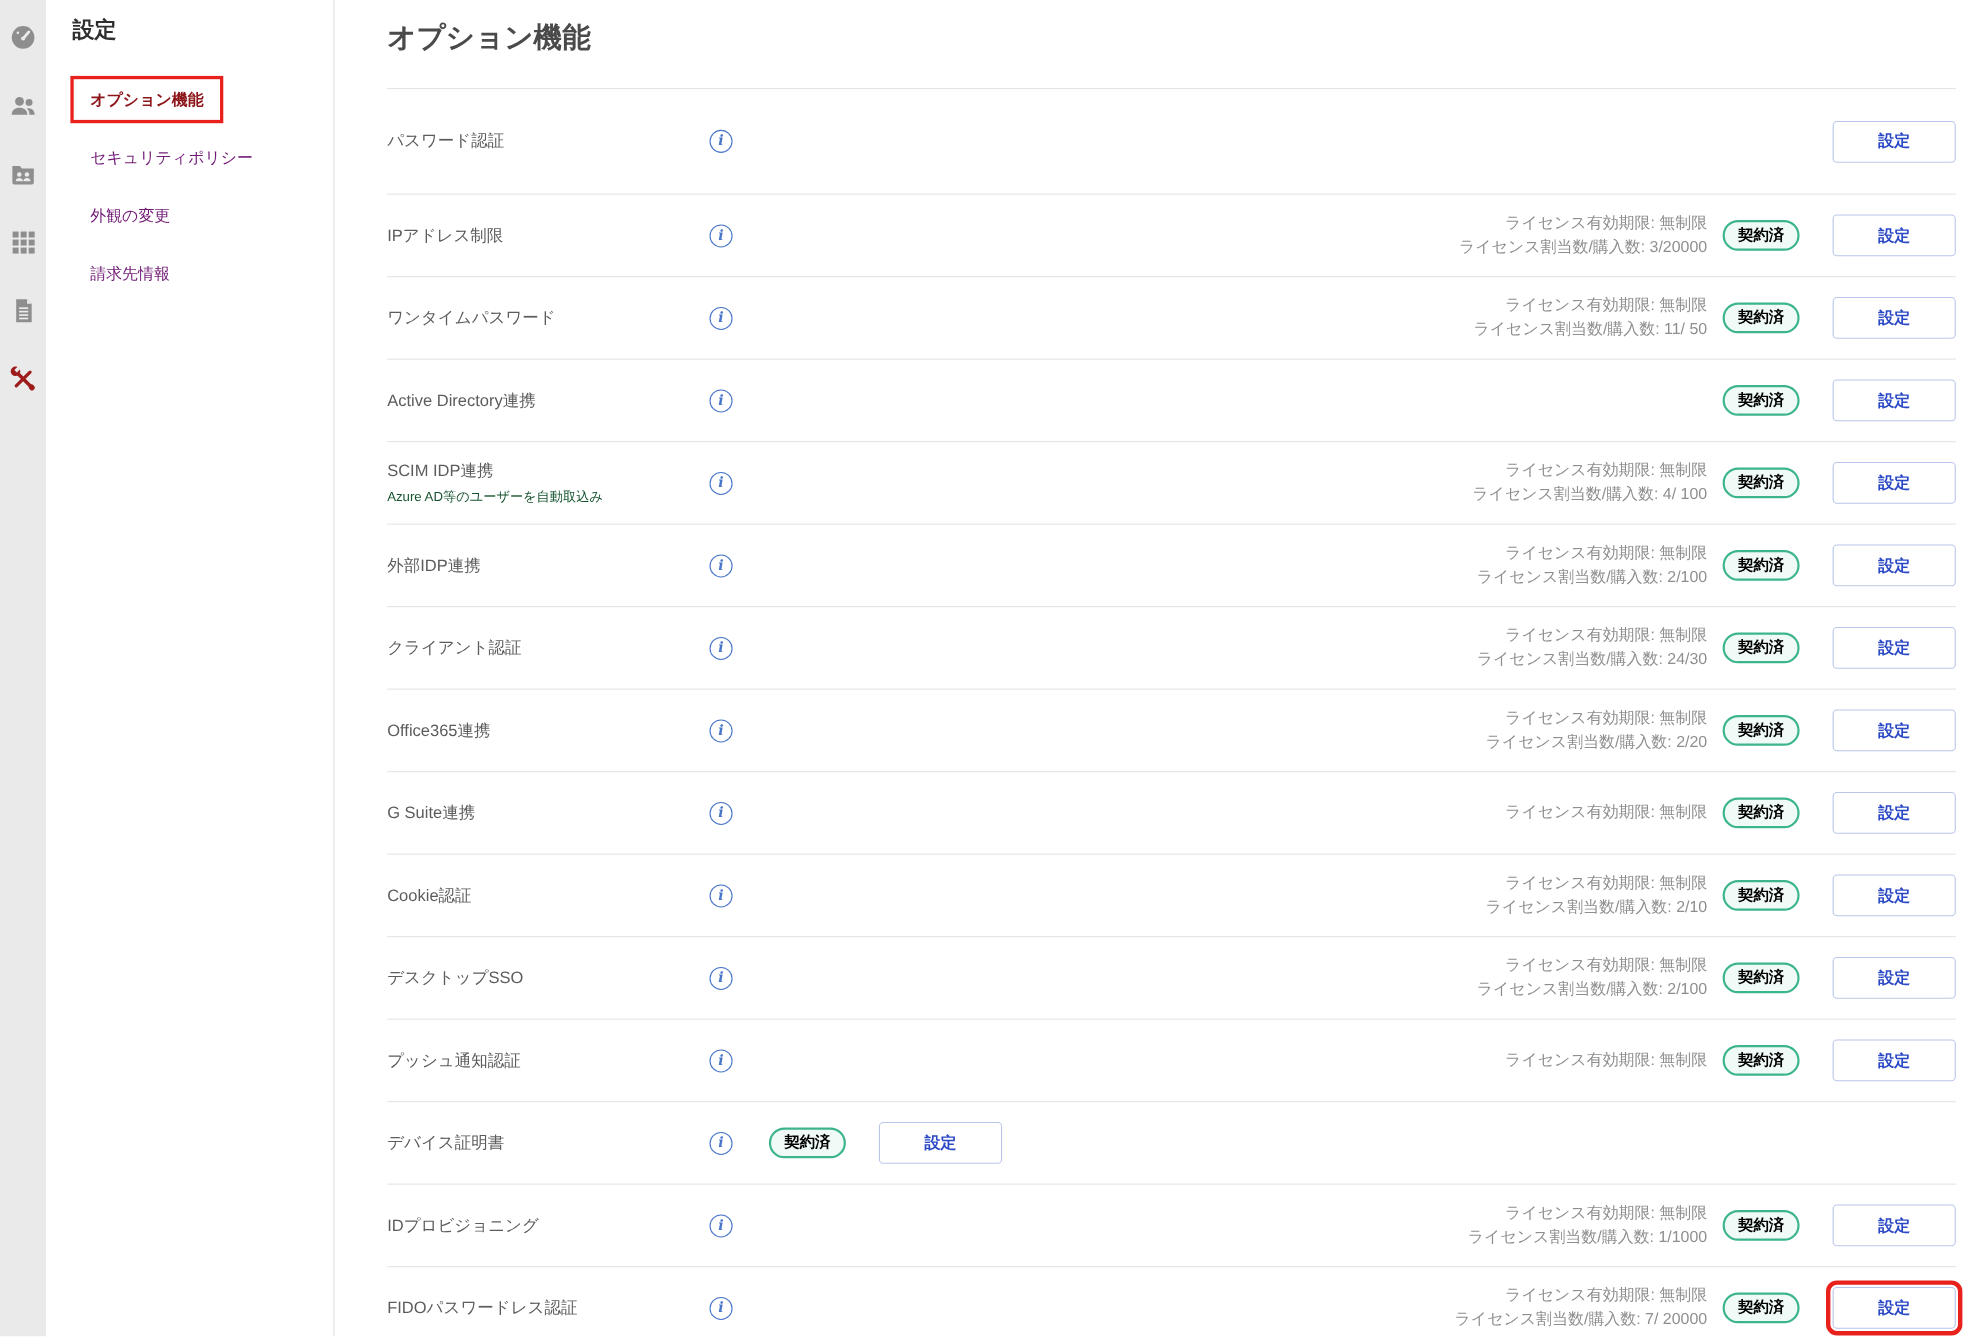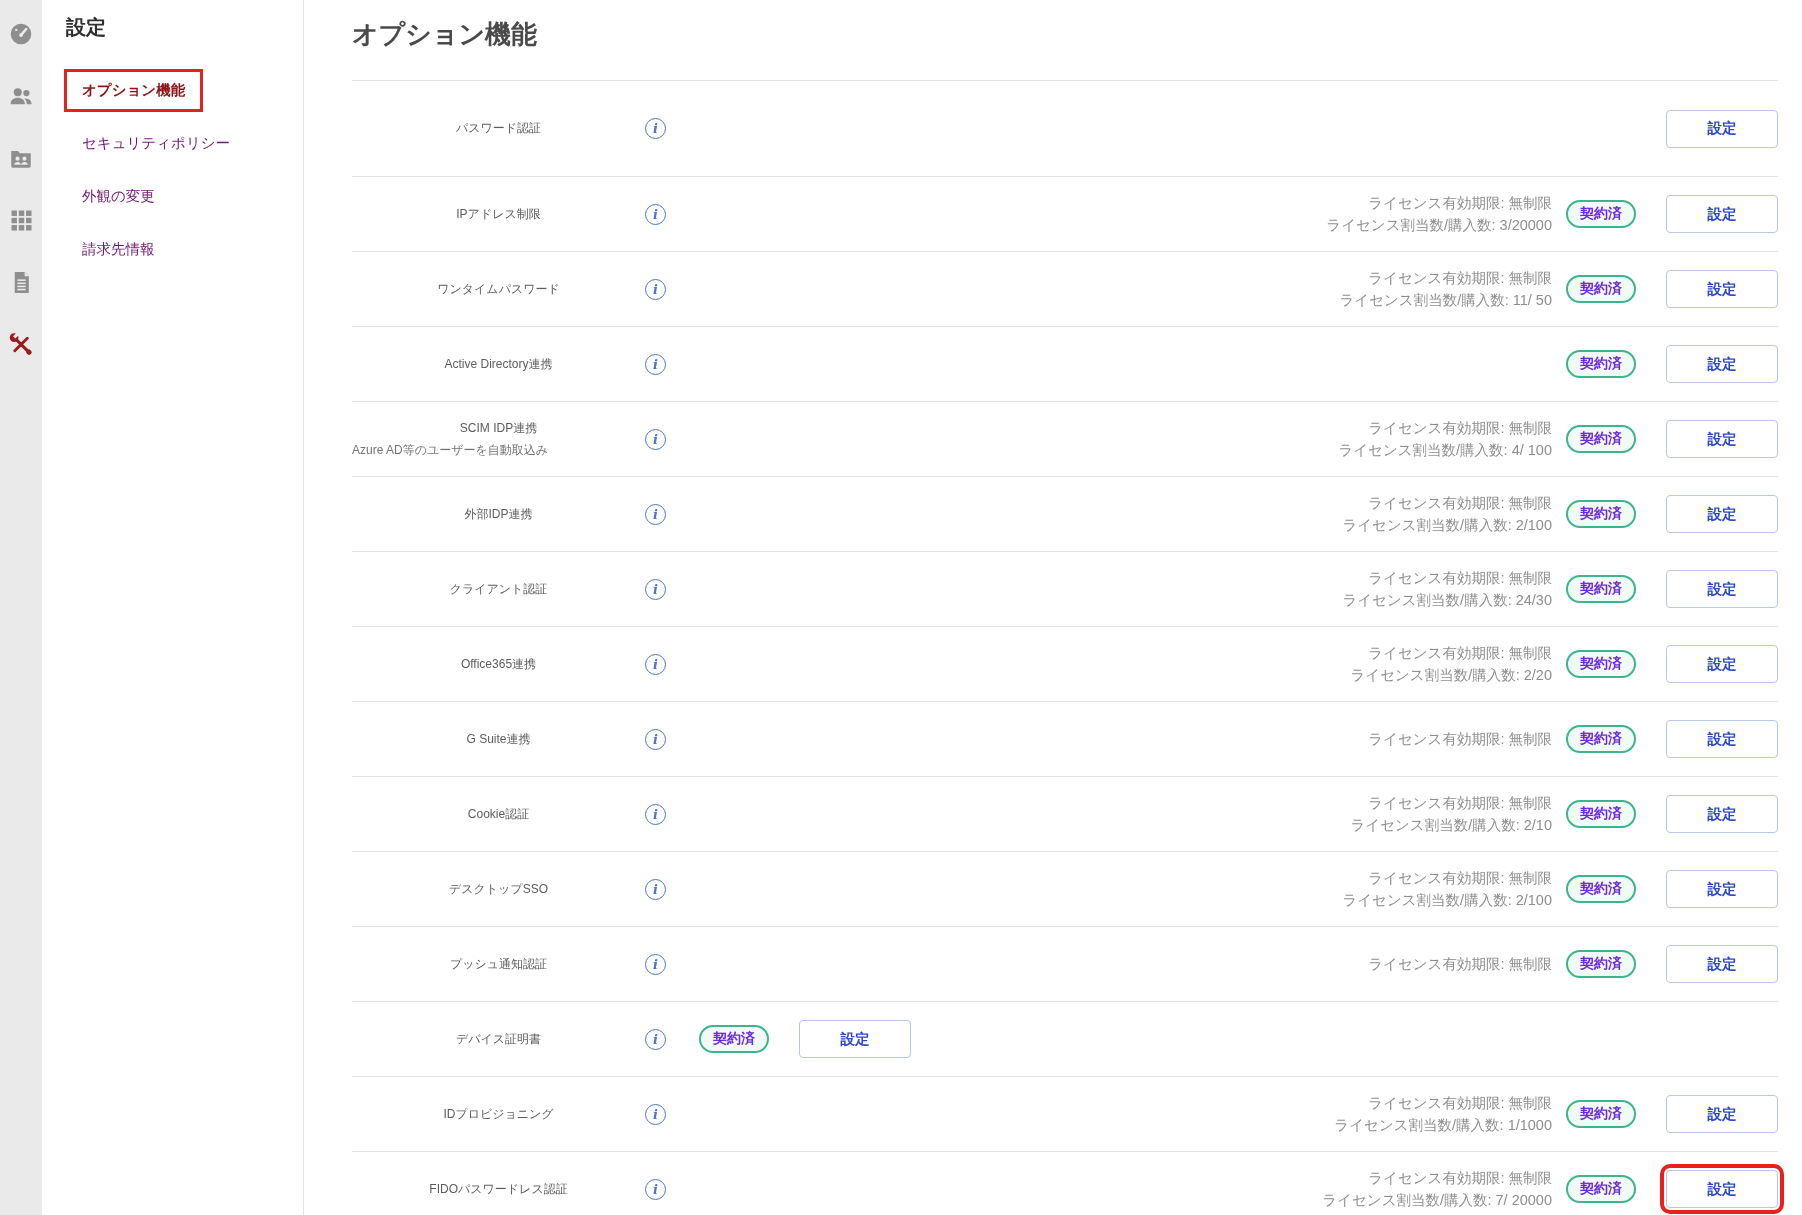--- a/index.html
+++ b/index.html
@@ -36,37 +36,37 @@
   .main { flex:1; padding:0 24px 0 48px; min-width:0; }
   .main-title { font-size:26px; line-height:36px; color:#4a4a4a; padding:16px 0 28px 0; }
   .table { border-top:1px solid #e4e4e4; }
   .row {
     display:flex; align-items:center; height:75px;
     border-bottom:1px solid #e4e4e4;
   }
   .table .row:first-child { height:96px; }
 
   .cell-name { width:293px; flex:none; }
-  .feature-name { font-size:12px; color:#5c5c5c;text-align:center; }
-  .feature-sub { font-size:12px; color:#737373; margin-top:5px; }
+  .feature-name { font-size:15px; color:#5c5c5c; }
+  .feature-sub { font-size:12px; color:#14532d; margin-top:5px; }
 
   .cell-info { width:40px; flex:none; display:flex; align-items:center; }
   .info-icon {
     width:21px; height:21px; border:1.5px solid #4a76ca; border-radius:50%;
     color:#4a76ca; display:flex; align-items:center; justify-content:center;
     font-family:"DejaVu Serif","Liberation Serif",serif;
     font-style:italic; font-weight:bold; font-size:13px; cursor:pointer;
   }
   .info-icon::before { content:"i"; }
 
   .cell-license { flex:1; text-align:right; font-size:14.5px; line-height:22px; color:#8e8e8e; min-width:0; }
 
   .cell-badge { width:84px; flex:none; margin-left:14px; }
   .badge {
-    display:inline-block; border:2px solid #3cb58d; color:#6d28d9; background:#f0faf6;
+    display:inline-block; border:2px solid #3cb58d; color:#000000; background:#f0faf6;
     border-radius:15px; padding:3px 12px; font-size:14px; font-weight:bold; white-space:nowrap;
   }
 
   .cell-button { width:112px; flex:none; margin-left:16px; }
   .settings-btn {
     width:112px; height:38px; background:#ffffff;
     border:1px solid #b9c6ea; border-radius:4px;
     color:#2c49c5; font-size:14.5px; font-weight:bold;
     font-family:inherit; cursor:pointer;
   }

